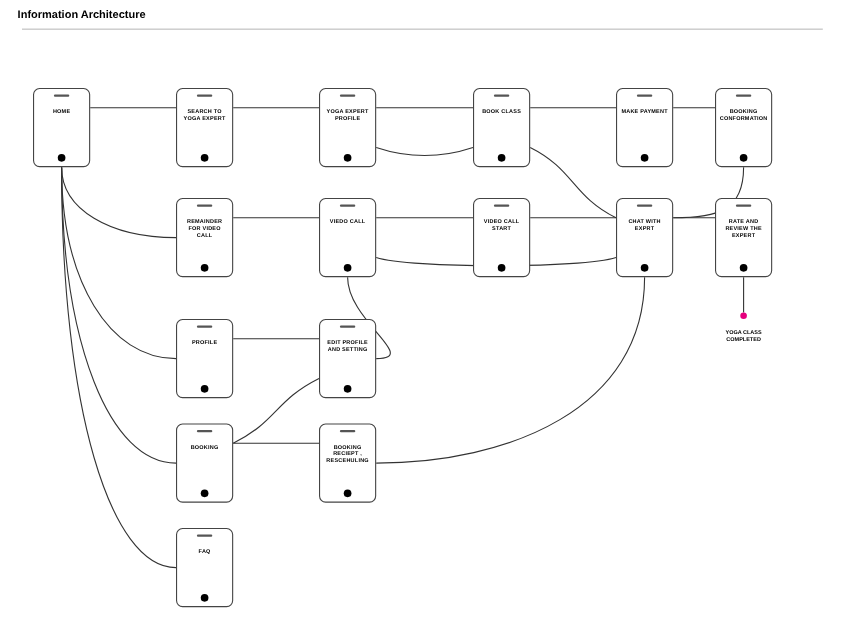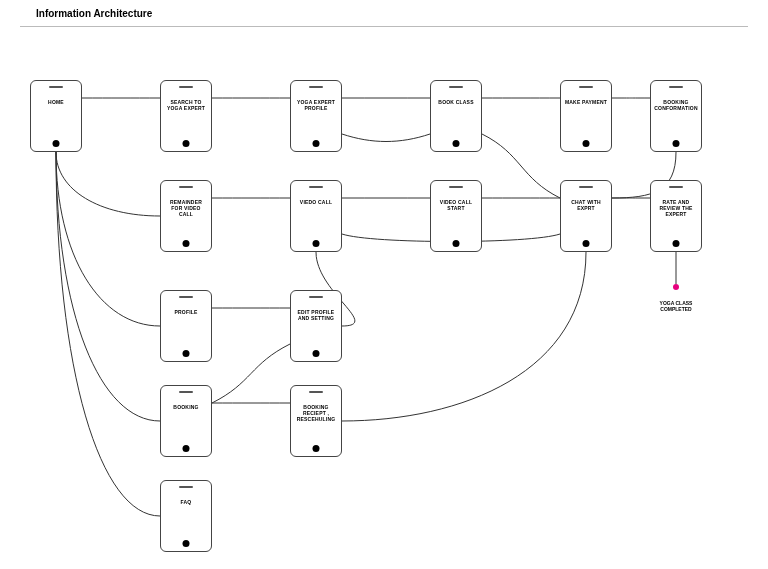--- a/index.html
+++ b/index.html
@@ -1,17 +1,17 @@
 <!DOCTYPE html>
 <html><head>
 <meta charset="utf-8">
 <style>
   html,body{margin:0;padding:0;background:#fff;font-family:Arial,Helvetica,sans-serif;}
   .page{width:768px;height:569px;position:relative;overflow:hidden;}
-  .title{position:absolute;left:36px;top:8px;font-size:10px;font-weight:700;color:#000;}
+  .title{position:absolute;left:16px;top:8px;font-size:10px;font-weight:700;color:#000;}
   .hr{position:absolute;left:20px;right:20px;top:26px;height:1px;background:#bbb;}
   svg.canvas{position:absolute;left:0;top:0;width:768px;height:569px;}
   .node{position:absolute;width:52px;height:72px;}
   .phone{position:absolute;inset:0;border:1px solid #444;border-radius:6px;background:#fff;}
   .speaker{position:absolute;top:5px;left:50%;transform:translateX(-50%);width:14px;height:2px;background:#555;border-radius:1px;}
   .homebtn{position:absolute;bottom:4px;left:50%;transform:translateX(-50%);width:7px;height:7px;background:#000;border-radius:50%;}
   .label{position:absolute;top:18px;left:3px;right:3px;font-size:5px;line-height:1.2;font-weight:700;text-align:center;color:#000;letter-spacing:0.2px;}
   .endnode{position:absolute;width:60px;font-size:5px;font-weight:700;text-align:center;color:#000;}
   .enddot{position:absolute;width:6px;height:6px;border-radius:50%;background:#e6007e;left:50%;transform:translateX(-50%);top:-16px;}
 </style>

